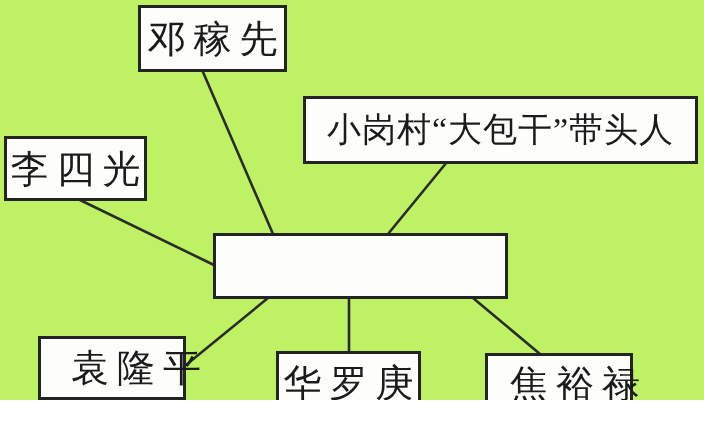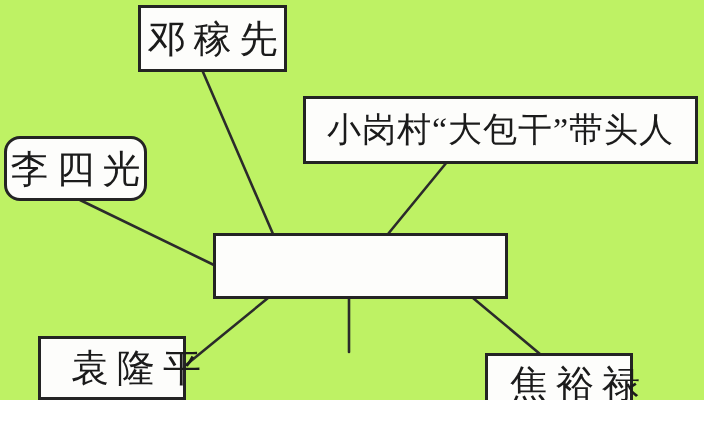--- a/index.html
+++ b/index.html
@@ -29,21 +29,21 @@
     background: #fdfdfb;
     display: flex;
     align-items: center;
     justify-content: center;
     color: #1b1b1b;
   }
   .node span { white-space: nowrap; line-height: 1; }
 
   .node--deng     { left: 138px; top: 5px;   width: 149px; height: 67px; }
   .node--xiaogang { left: 303px; top: 96px;  width: 395px; height: 68px; align-items: center; }
-  .node--li       { left: 4px;   top: 136px; width: 143px; height: 65px; border-radius: 16px; }
+  .node--li       { left: 4px;   top: 136px; width: 143px; height: 65px; }
   .node--center   { left: 213px; top: 233px; width: 295px; height: 66px; }
   .node--yuan     { left: 38px;  top: 336px; width: 148px; height: 64px; padding-left: 48px; }
   .node--hua      { left: 276px; top: 351px; width: 145px; height: 63px; }
   .node--jiao     { left: 485px; top: 353px; width: 148px; height: 62px; padding-left: 32px; }
 
   .label-3char { font-size: 38px; letter-spacing: 8px; text-indent: 8px; }
   .label-wide  { font-size: 34px; letter-spacing: 1px; }
 </style>
 </head>
 <body>
@@ -72,18 +72,21 @@
   </div>
 
   <div class="node node--center">
     <span class="label-3char"></span>
   </div>
 
   <div class="node node--yuan">
     <span class="label-3char">袁隆平</span>
   </div>
 
+  <div class="node node--hua">
+    <span class="label-3char">华罗庚</span>
+  </div>
 
   <div class="node node--jiao">
     <span class="label-3char">焦裕禄</span>
   </div>
 
 </div>
 
 </body></html>

